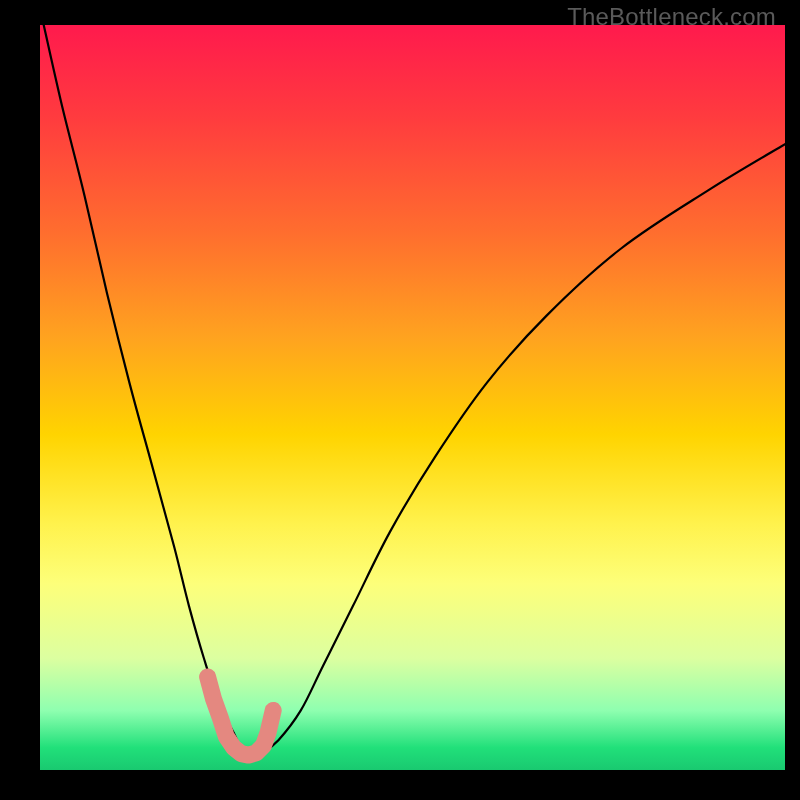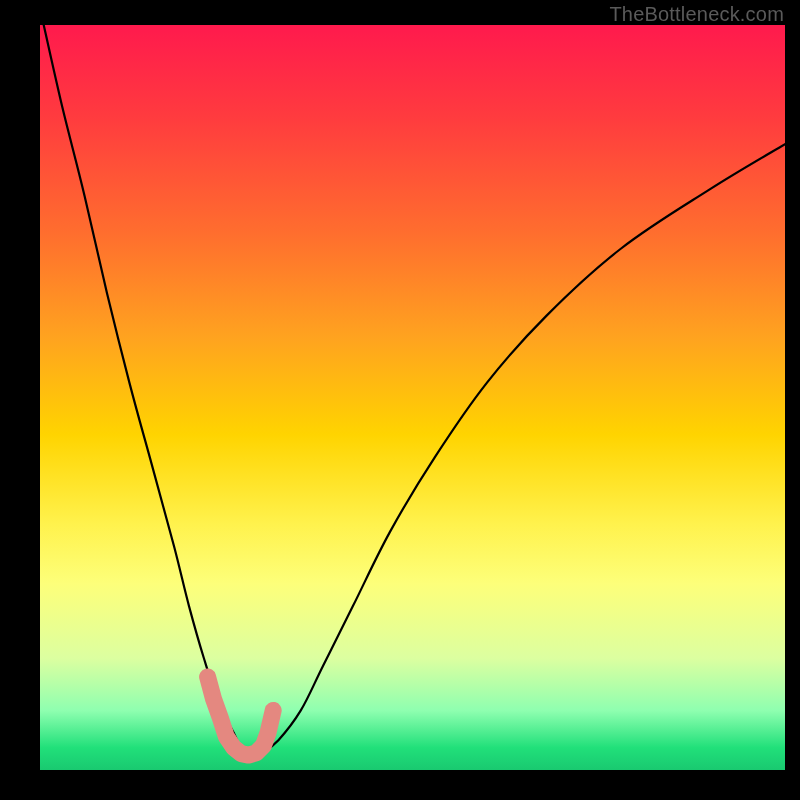--- a/index.html
+++ b/index.html
@@ -34,23 +34,23 @@
       #fdff7a 75%,
       #dcffa0 85%,
       #8fffb0 92%,
       #21e07a 97%,
       #19c970 100%
     );
   }
   .watermark {
     position: absolute;
     top: 3px;
-    right: 16px;
+    right: 24px;
     font-family: Arial, Helvetica, sans-serif;
-    font-size: 20px;
+    font-size: 24px;
     color: #5a5a5a;
     letter-spacing: 0.2px;
   }
   svg.curve {
     position: absolute;
     left: 0;
     top: 0;
     width: 745px;
     height: 745px;
   }

